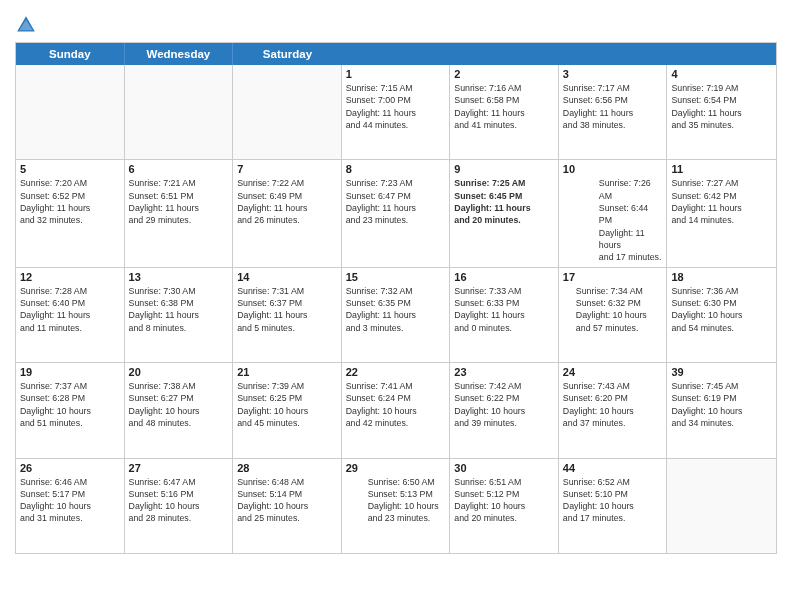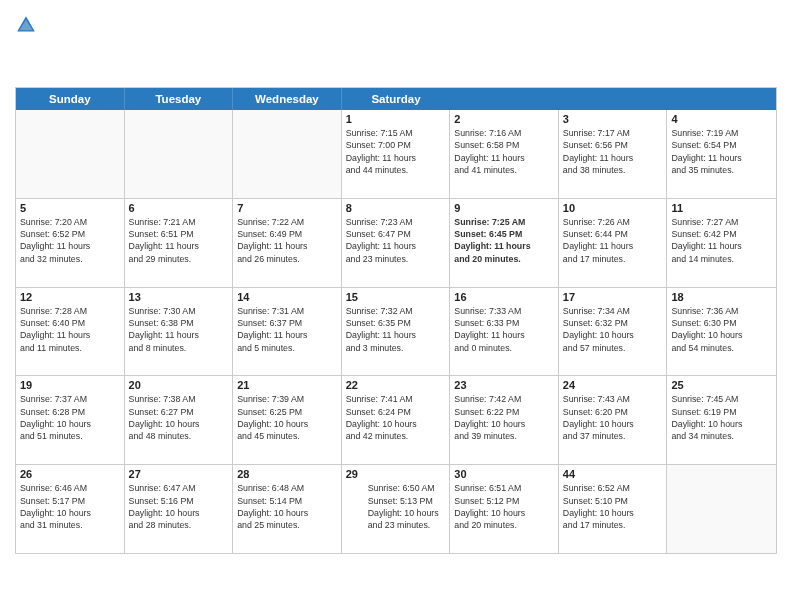--- a/index.html
+++ b/index.html
@@ -9,21 +9,20 @@
       font-family: Arial, sans-serif;
       background: #fff;
       overflow: hidden;
     }
     .page {
       width: 792px;
       height: 564px;
       padding: 10px 15px;
       display: flex;
       flex-direction: column;
-      gap: 45px;
     }
     .header {
       display: flex;
       justify-content: space-between;
       align-items: flex-start;
       margin-bottom: 6px;
     }
     .logo {
       display: flex;
       align-items: center;
@@ -134,21 +133,20 @@
     </div>
     <div class="title-section">
       <div class="month-title"></div>
       <div class="subtitle"></div>
     </div>
   </div>
 
   <div class="calendar">
     <div class="cal-header">
     <div class="cal-header-cell">Sunday</div>
-        <div class="cal-header-cell">Tuesday</div>
         <div class="cal-header-cell">Wednesday</div>
         <div class="cal-header-cell">Saturday</div>
       </div>
     <div class="cal-body">
     <div class="cal-row">
           <div class="cal-cell empty"></div>
           <div class="cal-cell empty"></div>
           <div class="cal-cell empty"></div>
           <div class="cal-cell">
             <div class="cell-day">1</div>
@@ -210,21 +208,21 @@
           </div>
           <div class="cal-cell">
             <div class="cell-day">9</div>
             <div class="cell-info" style="white-space: pre-line; font-weight: bold;">Sunrise: 7:25 AM
 Sunset: 6:45 PM
 Daylight: 11 hours
 and 20 minutes.</div>
           </div>
           <div class="cal-cell">
             <div class="cell-day">10</div>
-            <div class="cell-info" style="white-space: pre-line;">Sunrise: 7:26 AM
+            <div class="cell-info" style="white-space: pre-line; margin-left: 36px;">Sunrise: 7:26 AM
 Sunset: 6:44 PM
 Daylight: 11 hours
 and 17 minutes.</div>
           </div>
           <div class="cal-cell">
             <div class="cell-day">11</div>
             <div class="cell-info" style="white-space: pre-line;">Sunrise: 7:27 AM
 Sunset: 6:42 PM
 Daylight: 11 hours
 and 14 minutes.</div>
@@ -261,21 +259,21 @@
           </div>
           <div class="cal-cell">
             <div class="cell-day">16</div>
             <div class="cell-info" style="white-space: pre-line;">Sunrise: 7:33 AM
 Sunset: 6:33 PM
 Daylight: 11 hours
 and 0 minutes.</div>
           </div>
           <div class="cal-cell">
             <div class="cell-day">17</div>
-            <div class="cell-info" style="white-space: pre-line;">Sunrise: 7:34 AM
+            <div class="cell-info" style="white-space: pre-line; margin-left: 13px;">Sunrise: 7:34 AM
 Sunset: 6:32 PM
 Daylight: 10 hours
 and 57 minutes.</div>
           </div>
           <div class="cal-cell">
             <div class="cell-day">18</div>
             <div class="cell-info" style="white-space: pre-line;">Sunrise: 7:36 AM
 Sunset: 6:30 PM
 Daylight: 10 hours
 and 54 minutes.</div>
@@ -318,21 +316,21 @@
 and 39 minutes.</div>
           </div>
           <div class="cal-cell">
             <div class="cell-day">24</div>
             <div class="cell-info" style="white-space: pre-line;">Sunrise: 7:43 AM
 Sunset: 6:20 PM
 Daylight: 10 hours
 and 37 minutes.</div>
           </div>
           <div class="cal-cell">
-            <div class="cell-day">25</div>
+            <div class="cell-day">39</div>
             <div class="cell-info" style="white-space: pre-line;">Sunrise: 7:45 AM
 Sunset: 6:19 PM
 Daylight: 10 hours
 and 34 minutes.</div>
           </div>
         </div>
         <div class="cal-row">
           <div class="cal-cell">
             <div class="cell-day">26</div>
             <div class="cell-info" style="white-space: pre-line;">Sunrise: 6:46 AM

